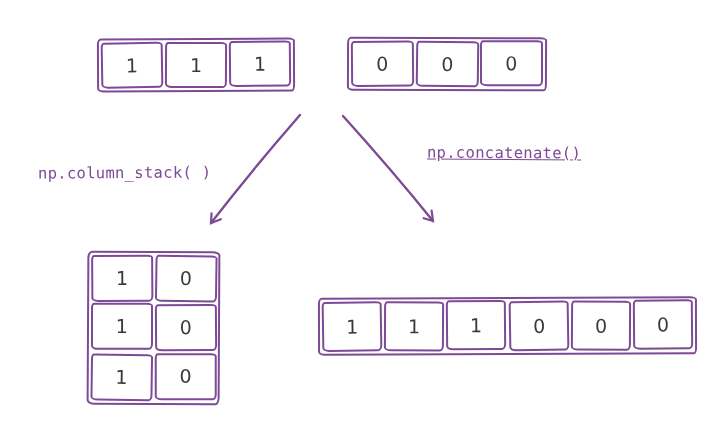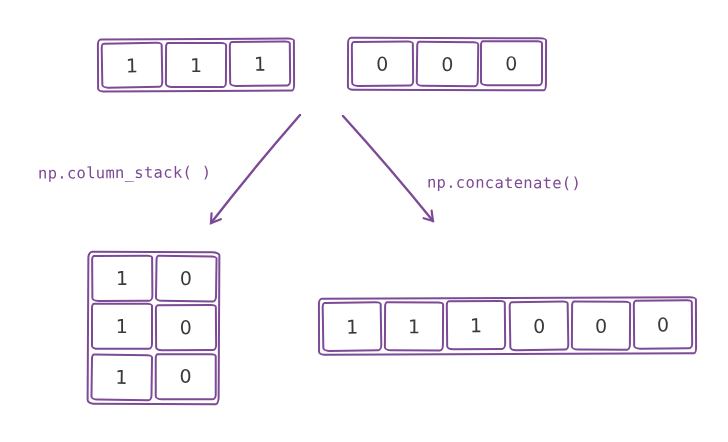--- a/index.html
+++ b/index.html
@@ -62,21 +62,21 @@
   
   .fn-label{
     position:absolute;
     font-family:"DejaVu Sans Mono",monospace;
     font-size:15.5px;
     letter-spacing:0.3px;
     color:var(--ink);
     white-space:pre;
   }
   .label-left{left:38px;top:164px;transform:rotate(-0.4deg);}
-  .label-right{left:427px;top:174px;transform:rotate(0.3deg);}
+  .label-right{left:427px;top:144px;transform:rotate(0.3deg);text-decoration:underline;}
   
   .arrows{
     position:absolute;
     left:0;top:0;width:728px;height:442px;
     pointer-events:none;
   }
 </style>
 </head>
 <body>
 

